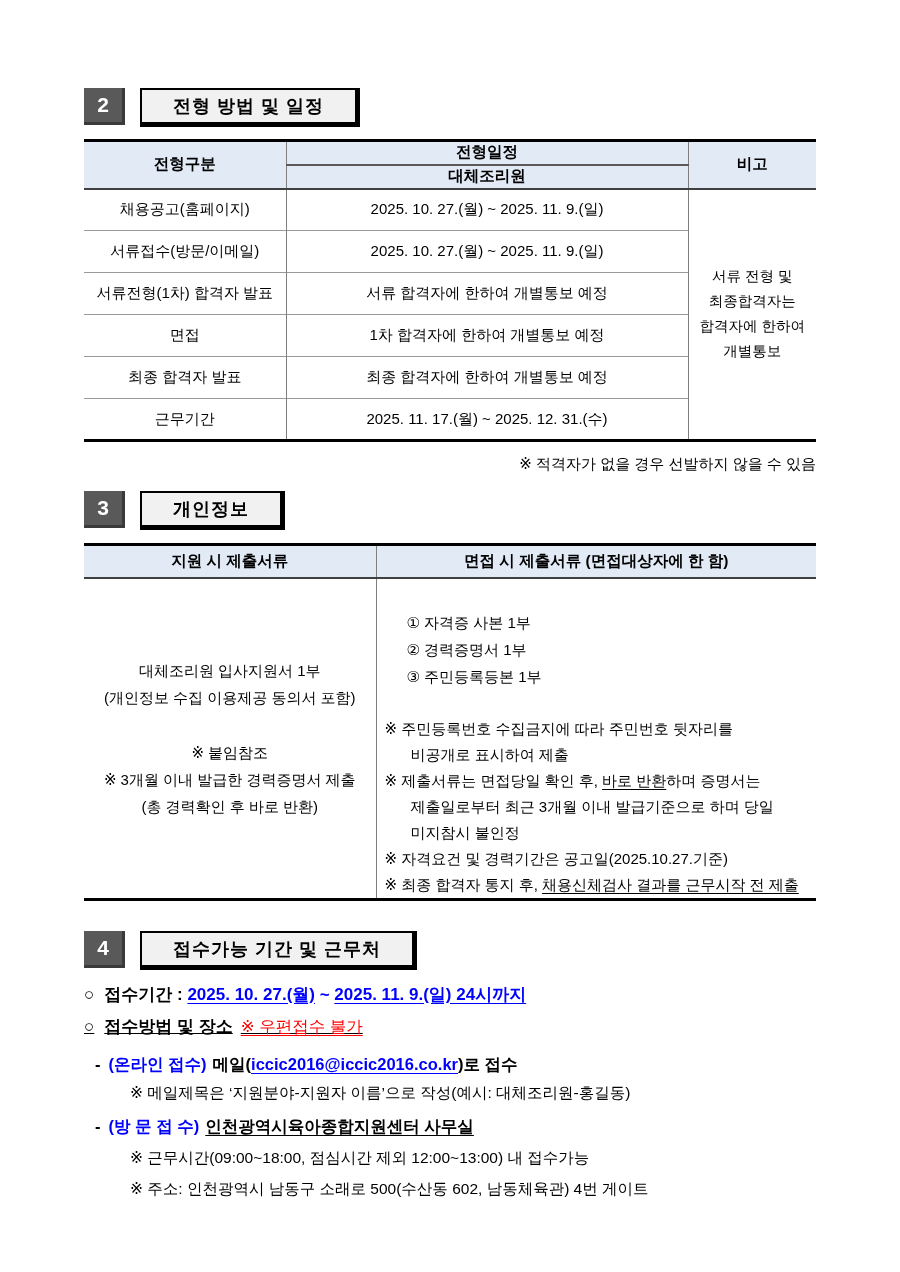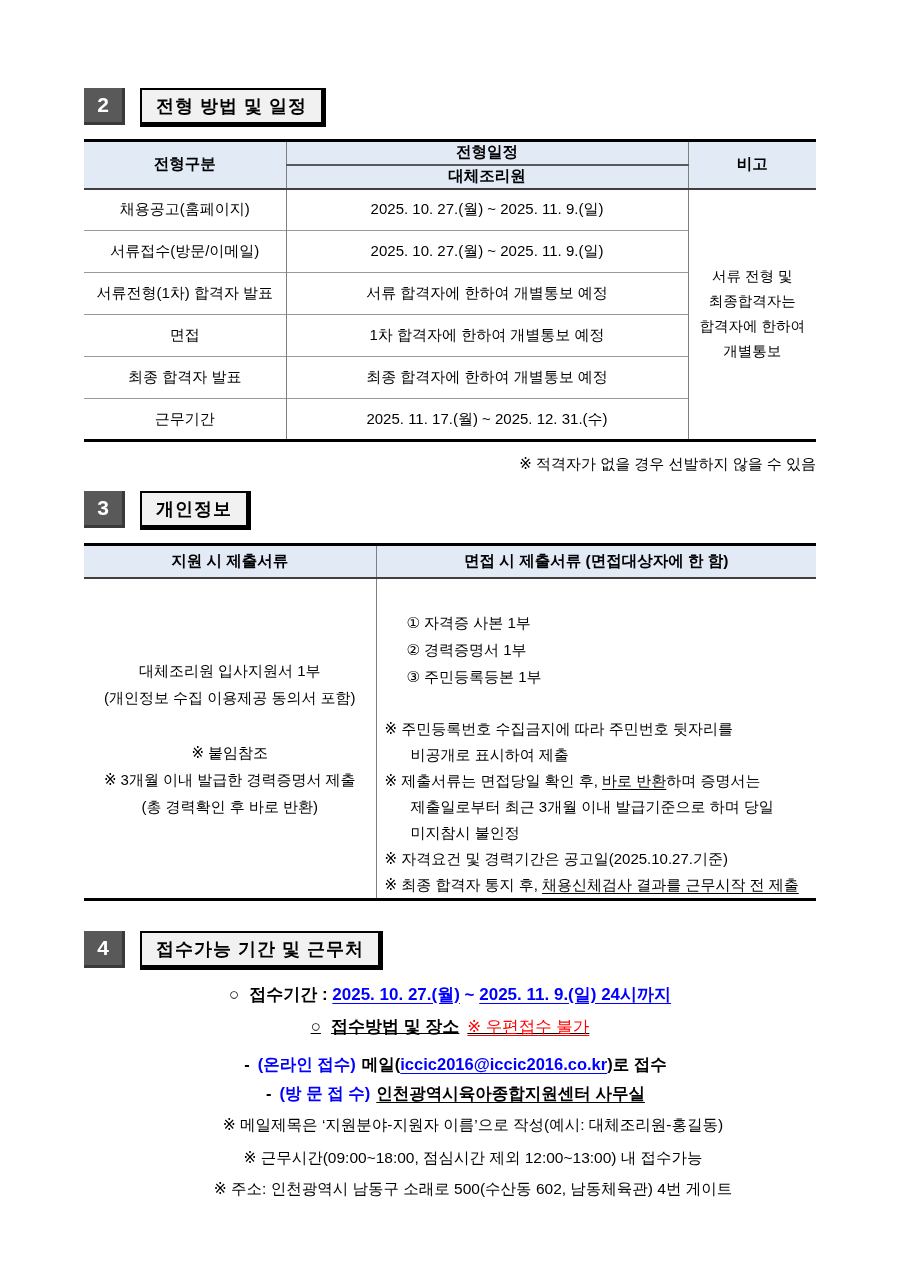--- a/index.html
+++ b/index.html
@@ -16,21 +16,21 @@
   .sec-header { display:flex; align-items:flex-start; gap:15px; }
   .badge {
     width:41px; height:37px; background:#595959; color:#fff;
     font-size:21px; font-weight:bold;
     display:flex; align-items:center; justify-content:center;
     border-right:3px solid #3a3a3a; border-bottom:3px solid #3a3a3a;
   }
   .title-box {
     height:39px; background:#f1f1f1;
     border:2px solid #000; border-right-width:5px; border-bottom-width:5px;
-    padding:0 14px; display:flex; align-items:center;
+    padding:0 31px; display:flex; align-items:center;
     font-size:18px; font-weight:bold; letter-spacing:1px;
   }
 
   
   table { border-collapse:collapse; width:732px; table-layout:fixed;
           border-top:3px solid #000; border-bottom:3px solid #000; }
   th, td { text-align:center; vertical-align:middle; font-size:15px; }
   thead th { background:#e2eaf6; font-weight:bold; font-size:15.5px; }
   thead { border-bottom:2px solid #404040; }
   .vline { border-left:1px solid #7f7f7f; }
@@ -52,21 +52,21 @@
   .rnotes { margin-top:26px; font-size:15px; line-height:26px; }
   .rnote { padding-left:26px; text-indent:-26px; }
 
   
   .sec2-header { margin-bottom:12px; }
   .t2 { margin-top:0; }
   .sec3-header { margin-top:17px; margin-bottom:13px; }
   .sec4-header { margin-top:30px; margin-bottom:14px; }
 
   
-  .s4-line { line-height:22px;text-align:center; }
+  .s4-line { line-height:22px; }
   .l1 { font-size:17px; margin-bottom:9px; }
   .l2 { font-size:17px; margin-bottom:15px;text-decoration:underline; }
   .l3 { font-size:16.5px; margin-bottom:7px; padding-left:11px; }
   .l4 { font-size:15.5px; margin-bottom:11px; padding-left:46px; }
   .l5 { font-size:16.5px; margin-bottom:10px; padding-left:11px; }
   .l6 { font-size:15.5px; margin-bottom:9px; padding-left:46px; }
   .l7 { font-size:15.5px; padding-left:46px; }
   .blt { margin-right:10px; font-weight:normal; }
   .dash { margin-right:8px; font-weight:bold; }
   .tag { margin-right:6px; }
@@ -189,22 +189,22 @@
     <div class="s4">
       <div class="s4-line l1">
         <span class="blt">○</span><span class="b">접수기간</span><span class="b"> : </span><span class="blue b ul">2025. 10. 27.(월)</span><span class="blue b"> ~ </span><span class="blue b ul">2025. 11. 9.(일) 24시까지</span>
       </div>
       <div class="s4-line l2">
         <span class="blt">○</span><span class="b">접수방법 및 장소</span><span class="red ul warn">※ 우편접수 불가</span>
       </div>
       <div class="s4-line l3">
         <span class="dash">-</span><span class="blue b tag">(온라인 접수)</span><span class="b">메일(</span><span class="blue b ul">iccic2016@iccic2016.co.kr</span><span class="b">)로 접수</span>
       </div>
+      <div class="s4-line l4">※ 메일제목은 ‘지원분야-지원자 이름’으로 작성(예시: 대체조리원-홍길동)</div>
       <div class="s4-line l5">
         <span class="dash">-</span><span class="blue b tag">(방 문 접 수)</span><span class="b ul">인천광역시육아종합지원센터 사무실</span>
       </div>
-      <div class="s4-line l4">※ 메일제목은 ‘지원분야-지원자 이름’으로 작성(예시: 대체조리원-홍길동)</div>
       <div class="s4-line l6">※ 근무시간(09:00~18:00, 점심시간 제외 12:00~13:00) 내 접수가능</div>
       <div class="s4-line l7">※ 주소: 인천광역시 남동구 소래로 500(수산동 602, 남동체육관) 4번 게이트</div>
     </div>
 
   </div>
 </div>
 
 </body></html>

